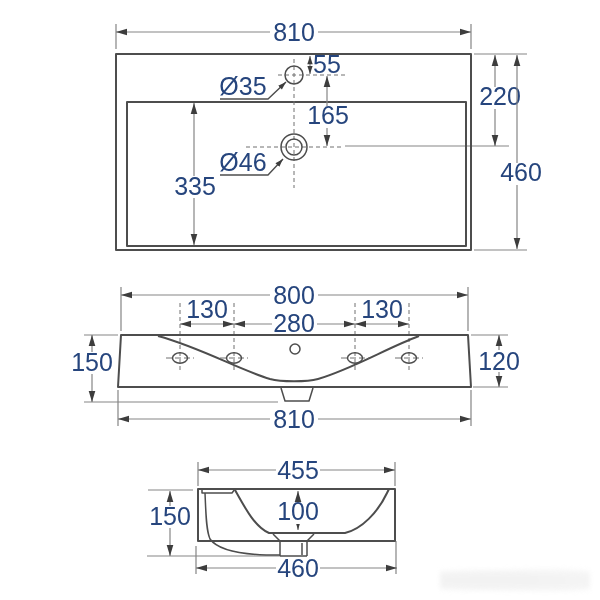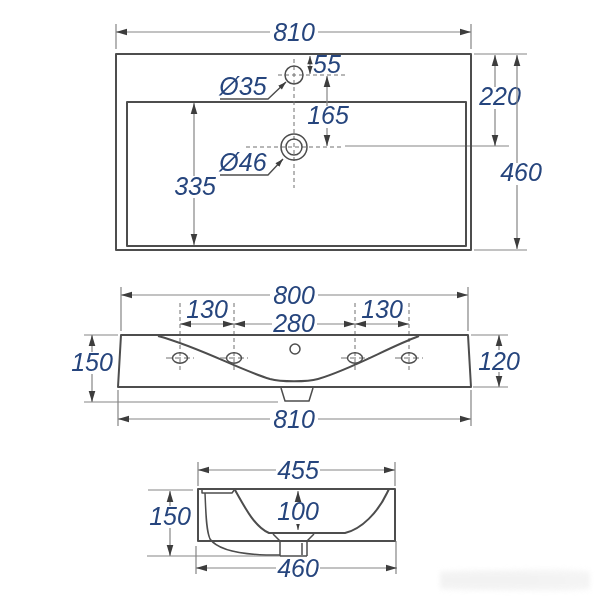--- a/index.html
+++ b/index.html
@@ -3,21 +3,20 @@
 <meta charset="utf-8">
 <style>
   html, body { margin: 0; padding: 0; background: #ffffff; }
   .canvas {
     position: relative;
     width: 600px;
     height: 600px;
     background: #ffffff;
     overflow: hidden;
     font-family: "Liberation Sans", sans-serif;
-    font-style: italic;
   }
   svg { display: block; }
   
   .ol      { fill: none; stroke: #4d4d4d; stroke-width: 2;   stroke-linejoin: round; }
   .ol-thin { fill: none; stroke: #4d4d4d; stroke-width: 1.5; stroke-linejoin: round; }
   
   .dim  { fill: none; stroke: #858585; stroke-width: 1.2; }
   .lead { fill: none; stroke: #4d4d4d; stroke-width: 1.4; }
   
   .dash  { fill: none; stroke: #707070; stroke-width: 1; stroke-dasharray: 4 3; }

